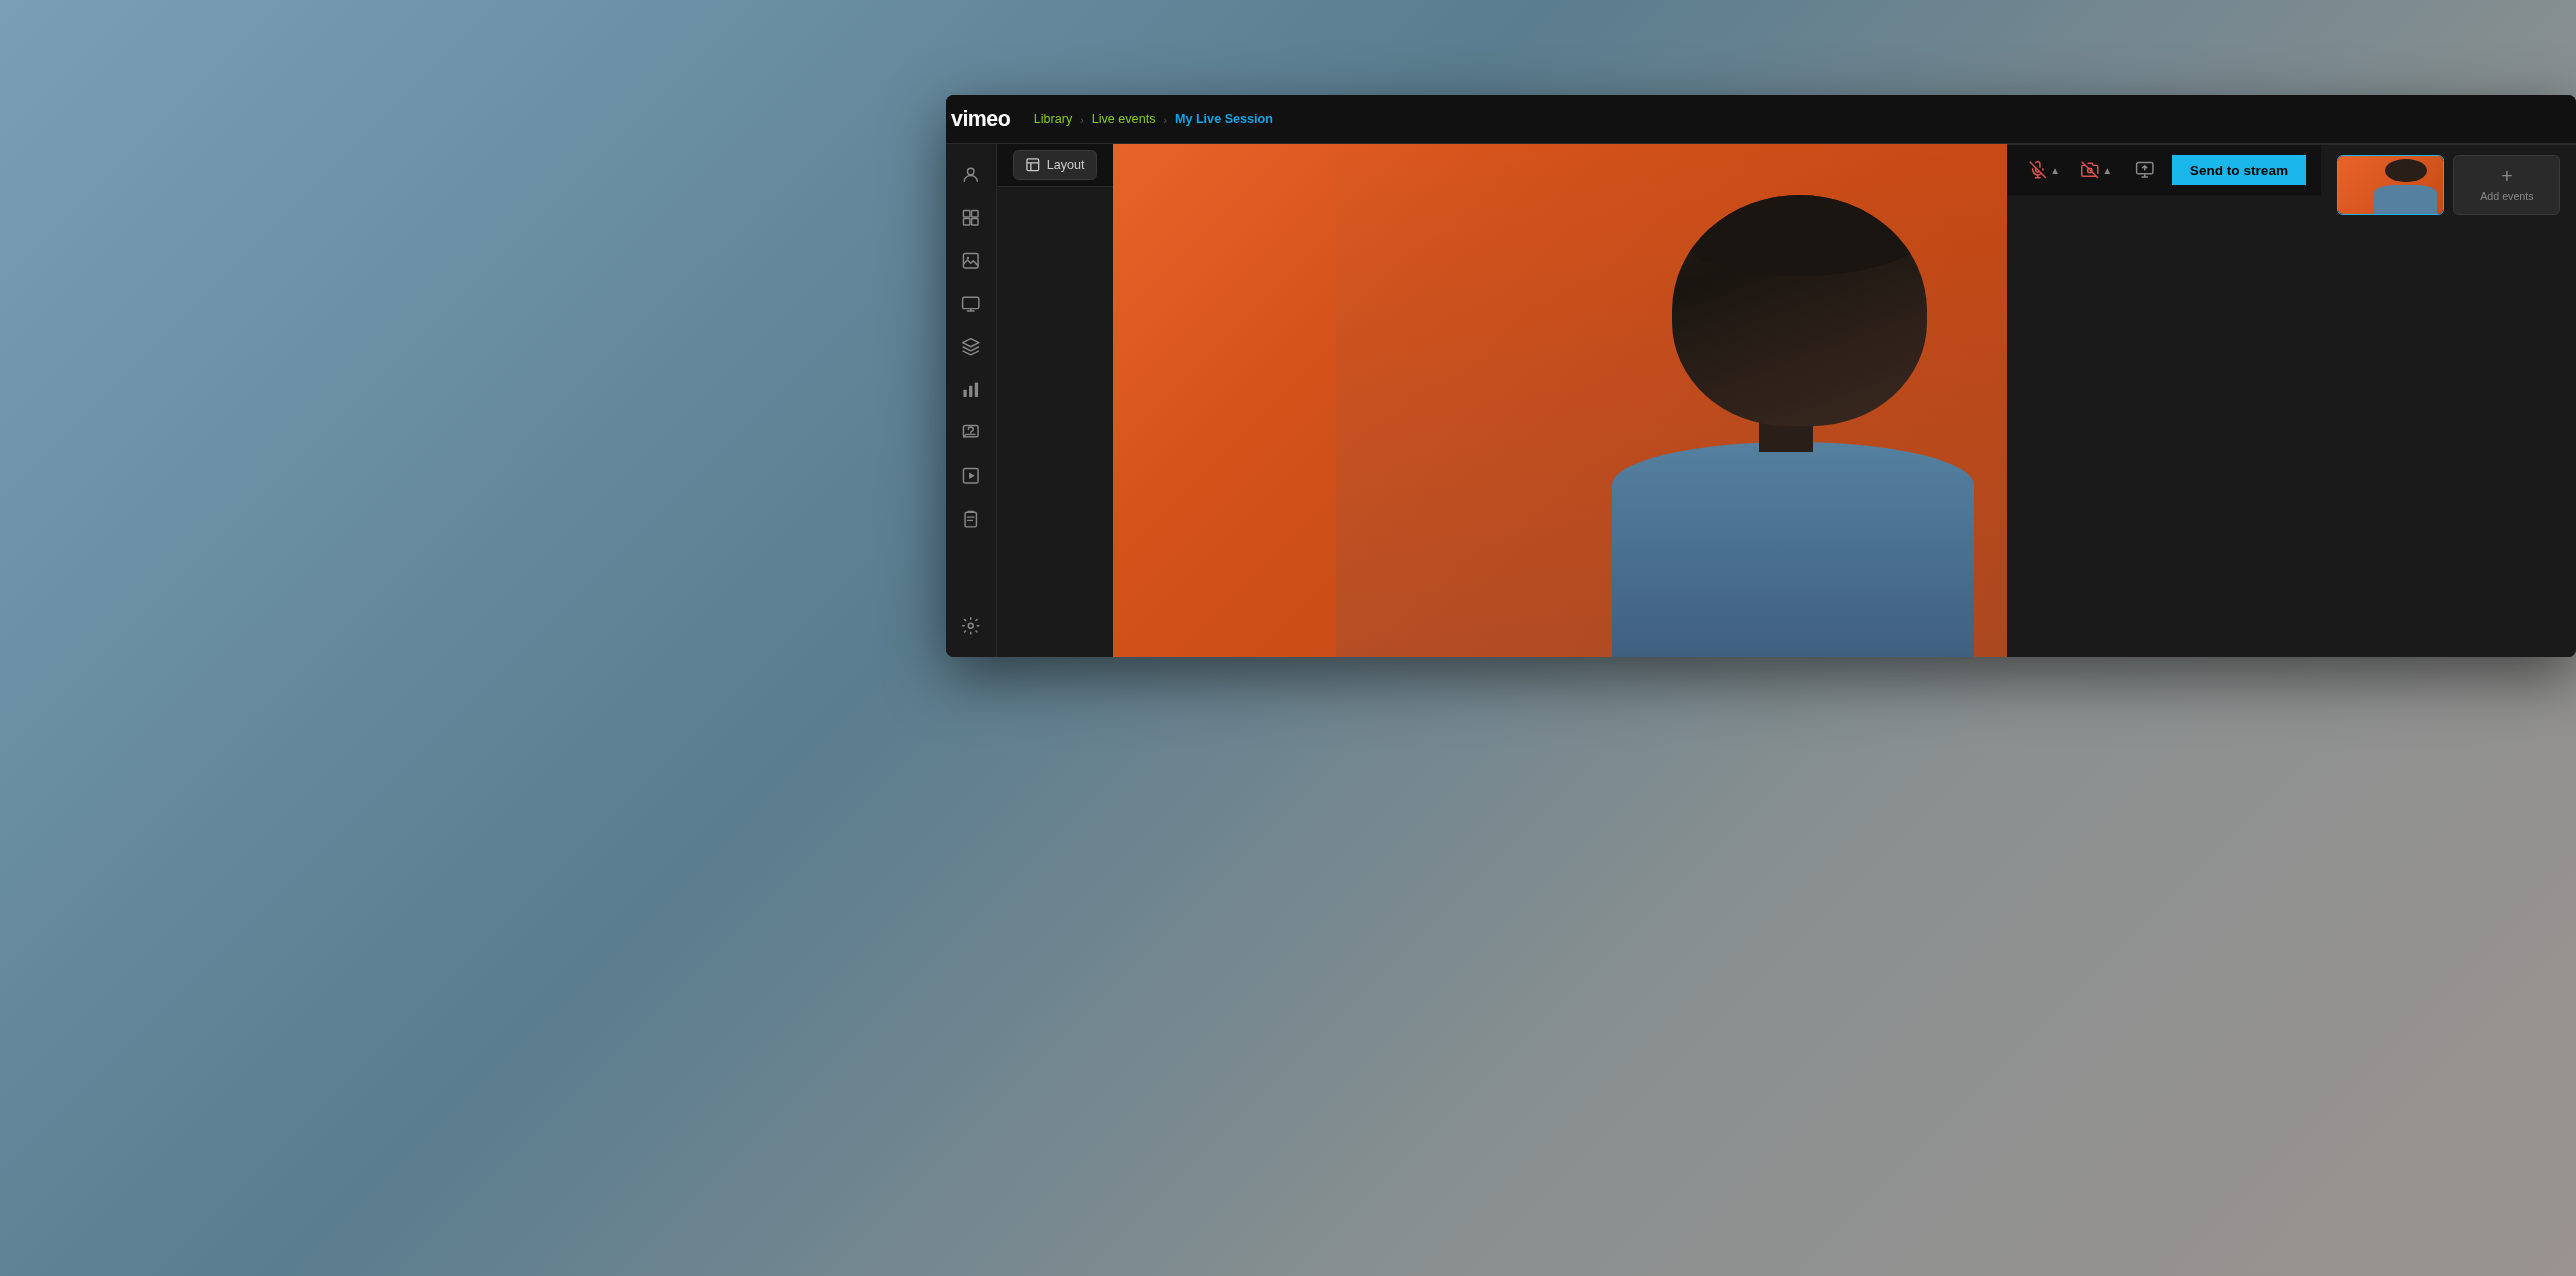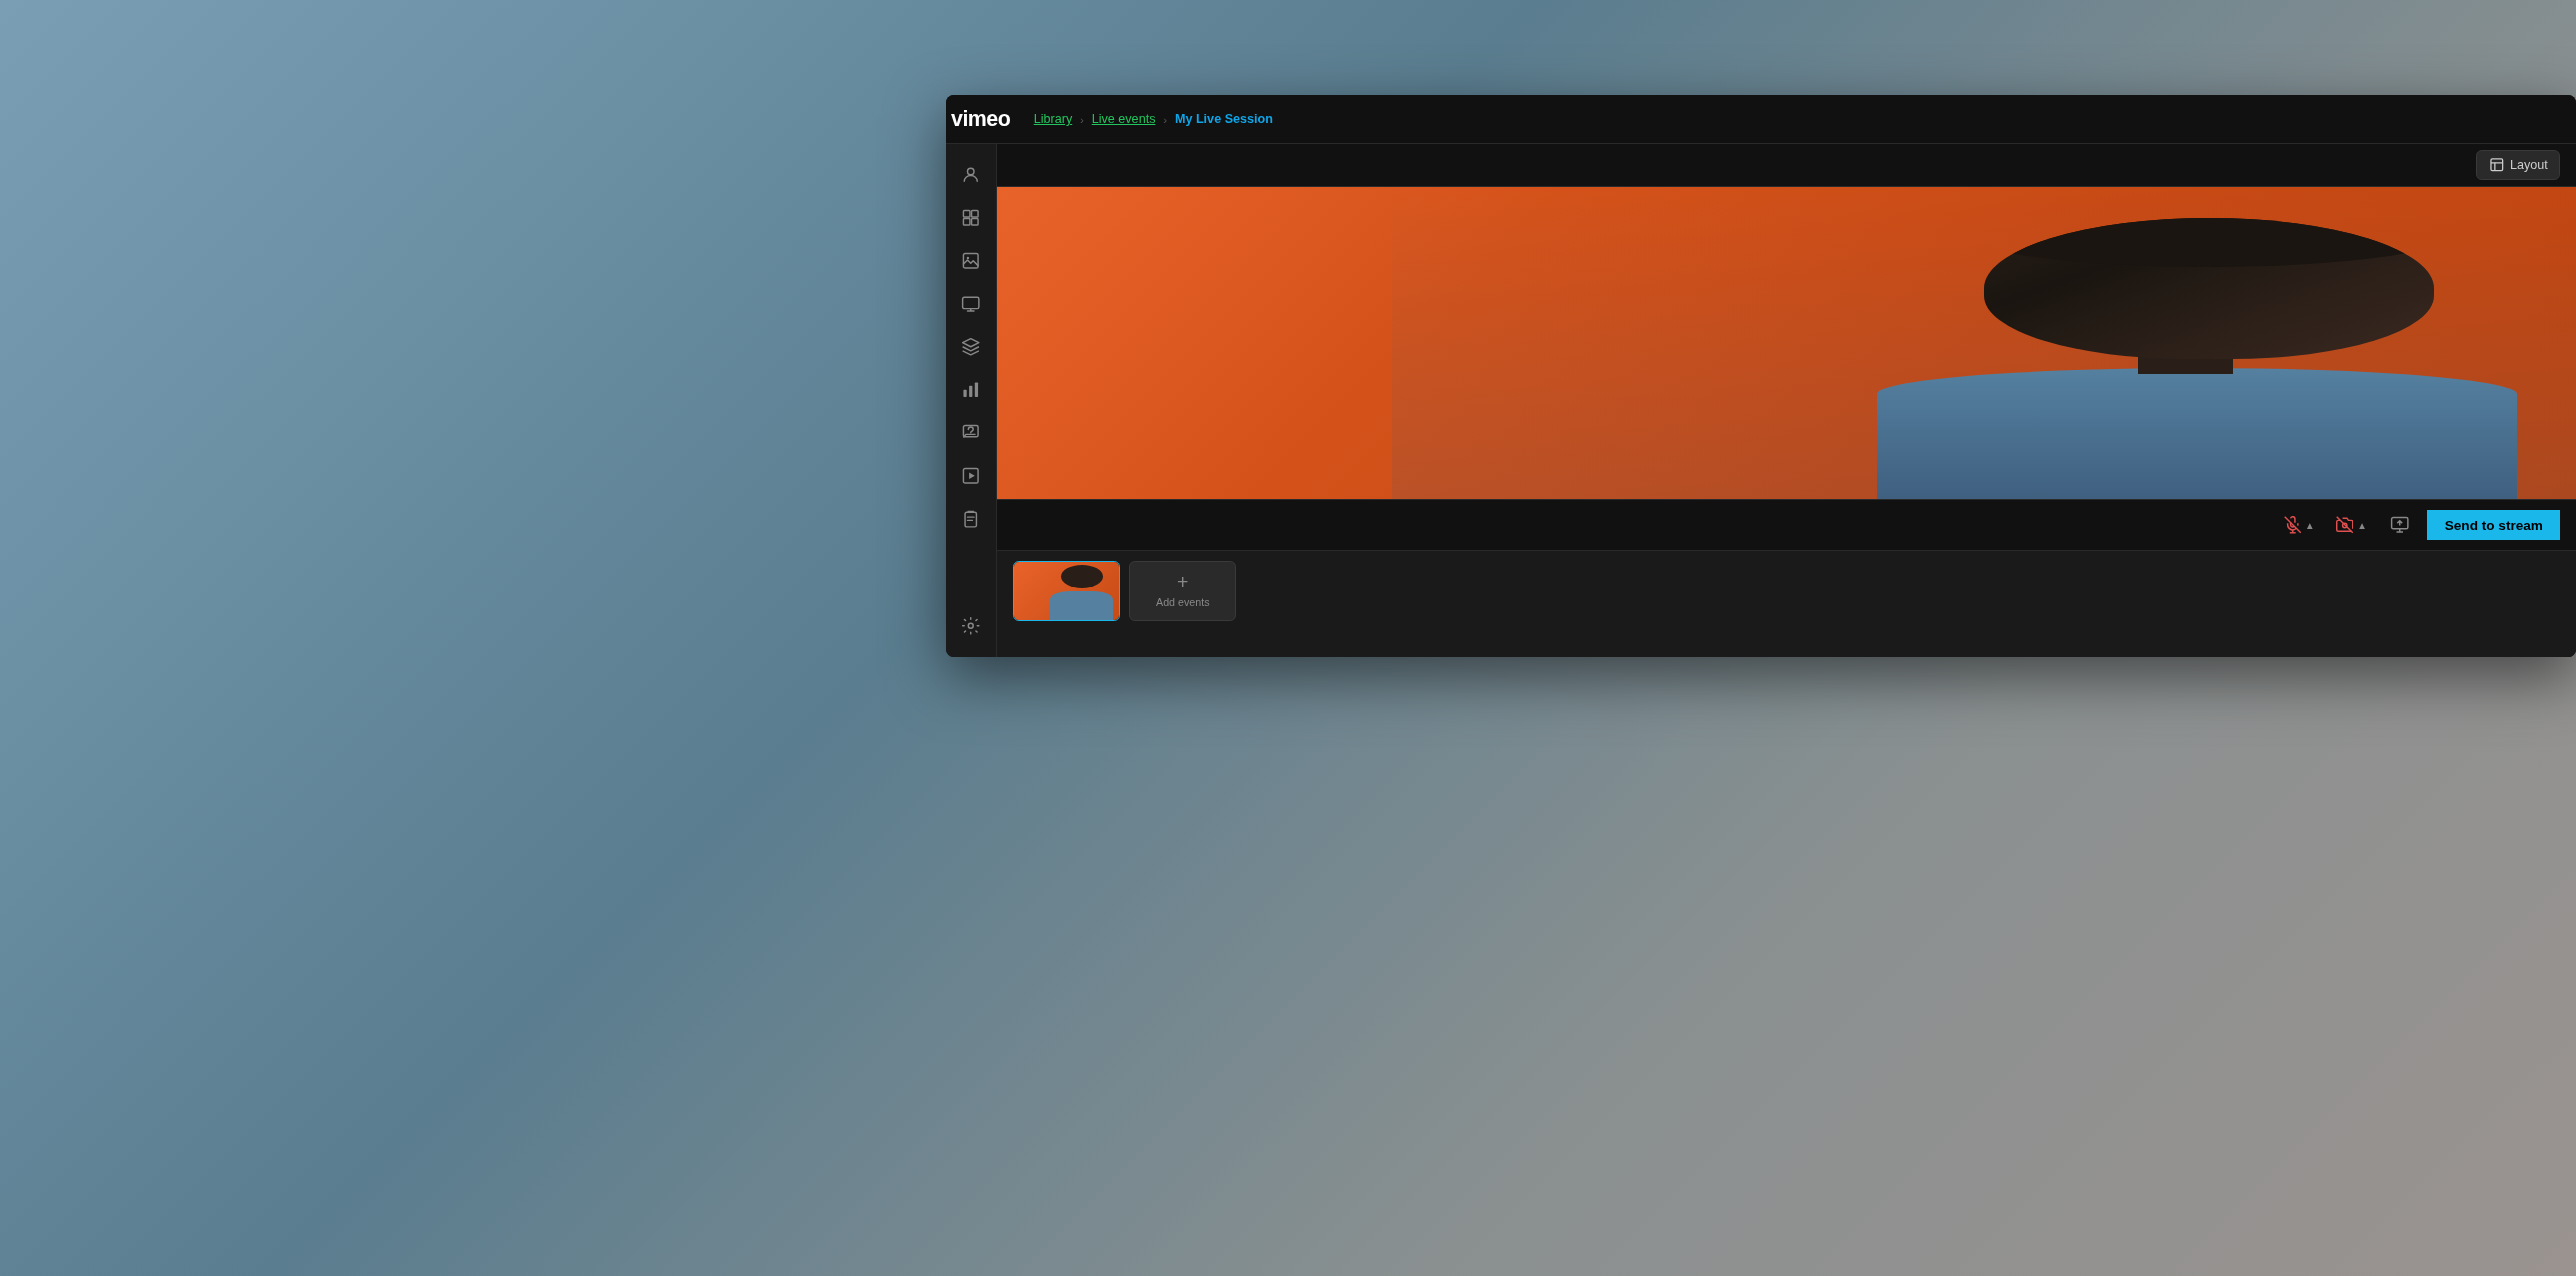--- a/index.html
+++ b/index.html
@@ -56,22 +56,21 @@
 
     .breadcrumb {
       display: flex;
       align-items: center;
       gap: 7.8px;
       font-size: 12.6px;
       color: #aaaaaa;
     }
 
     .breadcrumb-item {
-      color: #22c55e;
-      text-decoration: underline;
+      color: #84cc16;
     }
 
     .breadcrumb-sep {
       color: #555555;
       font-size: 11.7px;
     }
 
     .breadcrumb-current {
       color: #0ea5e9;
       font-weight: 600;
@@ -111,21 +110,20 @@
     }
 
     .sidebar-icon.settings {
       margin-top: auto;
     }
 
     
     .content-panel {
       flex: 1;
       display: flex;
-      flex-direction: column;
       background: #1a1a1a;
       overflow: hidden;
     }
 
     
     .video-toolbar {
       height: 43px;
       background: #111111;
       display: flex;
       align-items: center;

